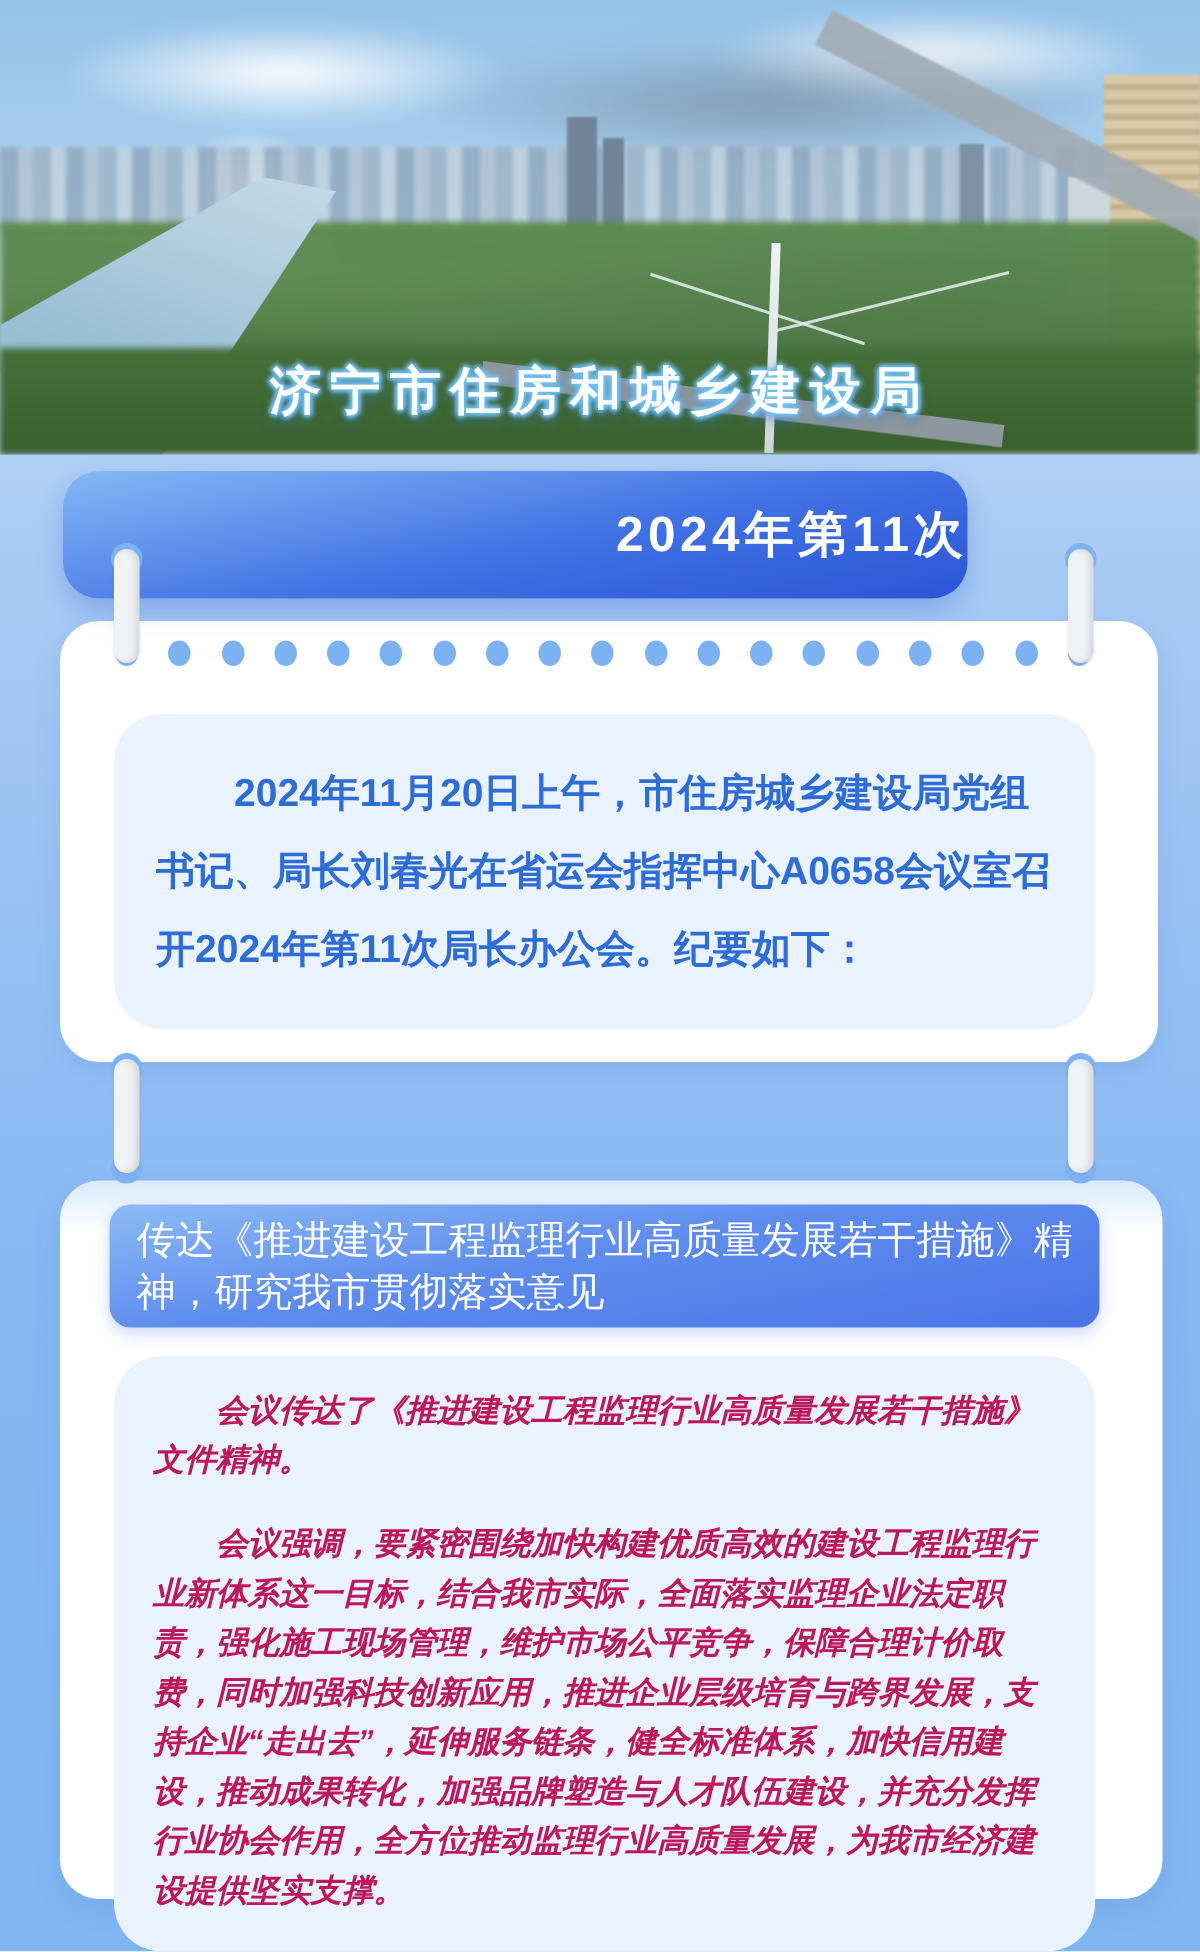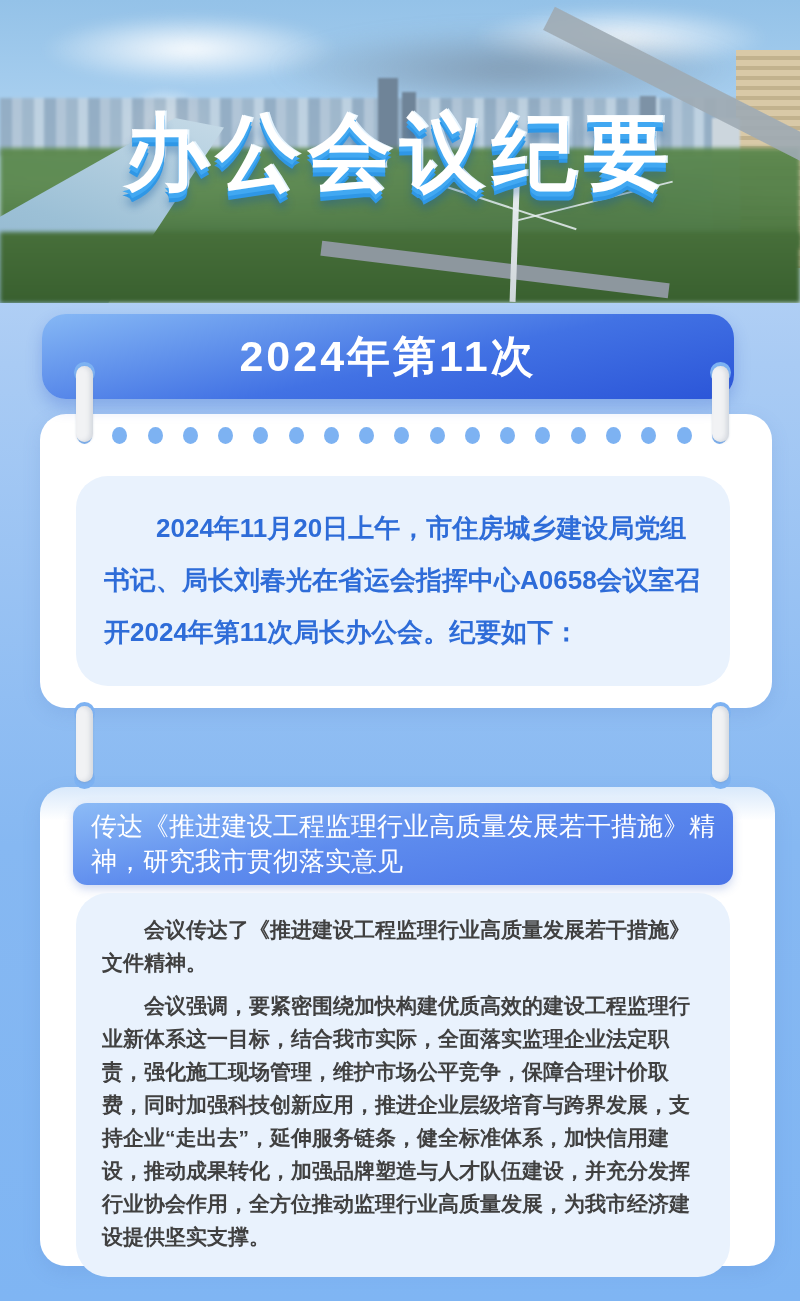--- a/index.html
+++ b/index.html
@@ -44,48 +44,48 @@
   .cable.k2{left:515px;top:200px;width:160px;transform:rotate(-14deg);}
 
   .hero-title{position:absolute;left:0;top:96px;width:100%;text-align:center;
       font-size:84px;font-weight:900;letter-spacing:8px;color:#ffffff;white-space:nowrap;
       text-shadow:0 5px 0 #41a8f2,0 9px 0 #2f97e6,0 14px 8px rgba(25,90,155,.45),2px 0 0 #e8f6ff;}
   .hero-sub{position:absolute;left:0;top:238px;width:100%;text-align:center;
       font-size:34px;font-weight:800;letter-spacing:6px;color:#ffffff;white-space:nowrap;
       text-shadow:2px 0 3px #72bef2,-2px 0 3px #72bef2,0 2px 3px #72bef2,0 -2px 3px #72bef2,0 5px 8px rgba(50,120,190,.6);}
 
   
-  .issue-banner{position:absolute;left:42px;top:314px;width:692px;height:85px;border-radius:24px;z-index:2;
+  .issue-banner{position:absolute;left:42px;top:314px;width:603px;height:85px;border-radius:24px;z-index:2;
       background:linear-gradient(168deg,#86b8f5 0%,#4272e4 55%,#2b55d8 100%);
       box-shadow:0 8px 16px rgba(46,86,200,.28);
-      display:flex;align-items:center;justify-content:center;
-      color:#fff;font-size:43px;font-weight:800;letter-spacing:3px;}
+      display:flex;align-items:center;justify-content:flex-end;
+      color:#fff;font-size:33px;font-weight:800;letter-spacing:3px;}
 
   
   .hole{position:absolute;width:21px;height:21px;border-radius:50%;background:#7db2f2;z-index:3;}
   .capsule{position:absolute;width:17px;height:76px;border-radius:9px;background:#f1f2f4;z-index:4;
       box-shadow:inset -3px 0 4px rgba(150,160,175,.3),0 1px 2px rgba(120,140,170,.3);}
 
   
   .card{position:absolute;background:#ffffff;border-radius:26px;z-index:1;
         box-shadow:0 6px 18px rgba(90,130,200,.18);}
   .card1{left:40px;top:414px;width:732px;height:294px;}
   .card2{left:40px;top:787px;width:735px;height:479px;
          background:linear-gradient(180deg,#d9e9fb 0%,#ffffff 7%);}
 
   .dots{position:absolute;left:37px;top:13px;width:650px;display:flex;justify-content:space-between;}
   .dots i{display:block;width:15px;height:17px;border-radius:50%;background:#7db2f2;}
 
   .inner-card{position:absolute;background:#e9f2fd;border-radius:32px;box-sizing:border-box;}
   .inner1{left:36px;top:62px;width:654px;padding:26px 28px 28px;
           font-size:26px;line-height:52px;font-weight:600;color:#2e6cd8;}
-  .inner2{left:36px;top:106px;width:654px;padding:20px 26px 24px;
-          font-size:21px;line-height:33px;font-weight:600;color:#404040;}
+  .inner2{left:36px;top:117px;width:654px;padding:20px 26px 24px;
+          font-size:21px;line-height:33px;font-weight:600;color:#be185d;font-style:italic;}
   .inner-card p{margin:0;text-indent:2em;}
-  .inner2 p + p{margin-top:10px;}
+  .inner2 p + p{margin-top:23px;}
 
   .section-banner{position:absolute;left:33px;top:16px;width:660px;min-height:74px;border-radius:14px;box-sizing:border-box;
       background:linear-gradient(170deg,#8cbbf6 0%,#5e8cee 45%,#4a74e7 100%);
       box-shadow:0 4px 10px rgba(60,100,200,.25);
       display:flex;align-items:center;padding:6px 16px 6px 18px;
       color:#fff;font-size:26px;line-height:35px;font-weight:400;}
 </style>
 </head>
 <body>
 
@@ -104,21 +104,21 @@
     <div class="bldg-right"></div>
     <div class="bldg-right2"></div>
     <div class="green-band"></div>
     <div class="river"></div>
     <div class="road-right"></div>
     <div class="trees-bottom"></div>
     <div class="bridge-deck"></div>
     <div class="pylon"></div>
     <div class="cable k1"></div>
     <div class="cable k2"></div>
-    <div class="hero-title">办公会议纪要</div>
+    <div class="hero-sub">济宁市住房和城乡建设局</div>
   </div>
 
   <div class="issue-banner">
     <span>2024年第11次</span>
   </div>
 
   <div class="hole" style="left:74px;top:362px;"></div>
   <div class="hole" style="left:710px;top:362px;"></div>
   <div class="capsule" style="left:76px;top:366px;"></div>
   <div class="capsule" style="left:712px;top:366px;"></div>

